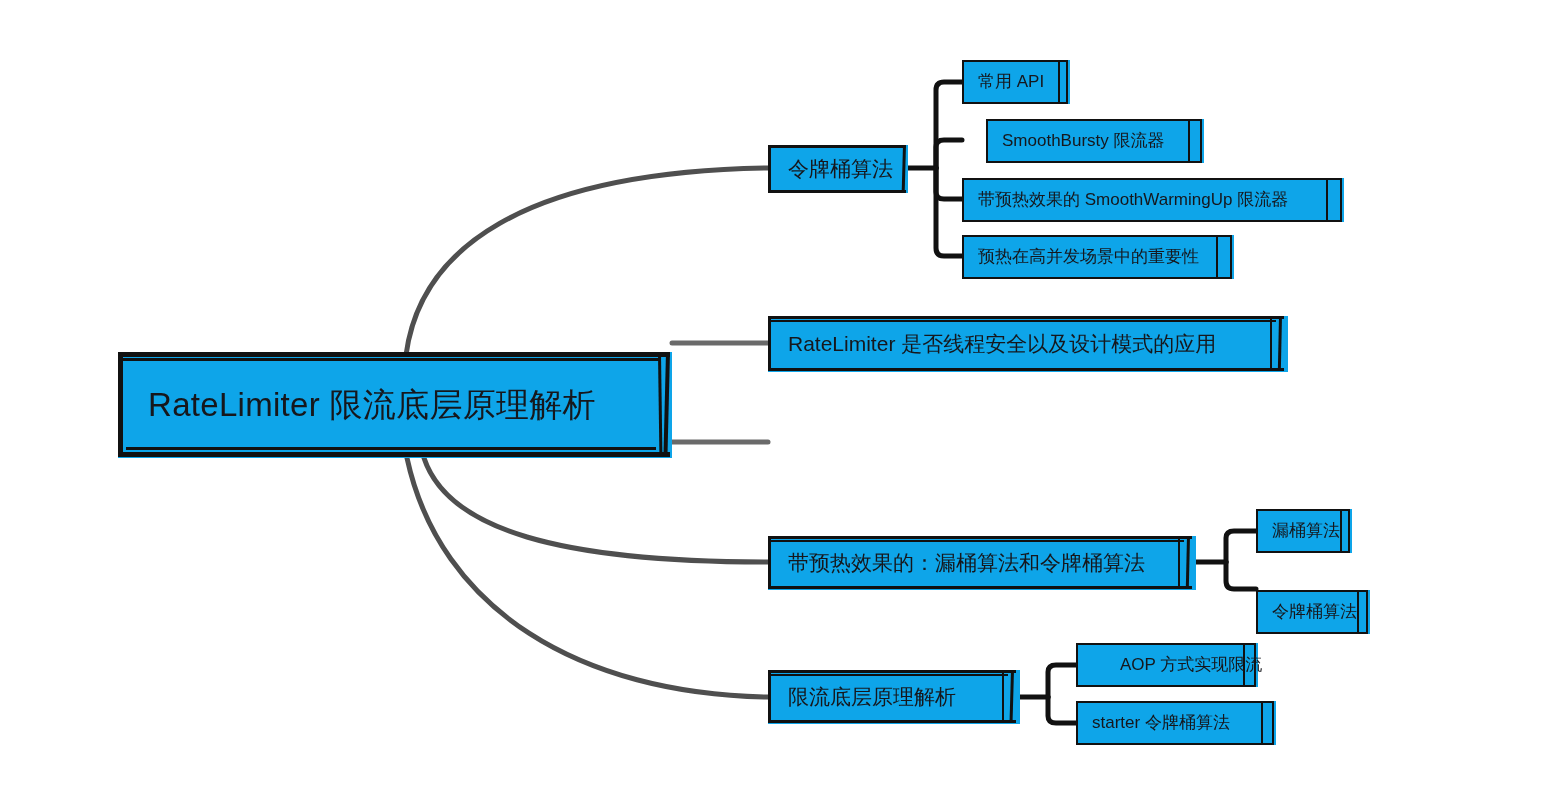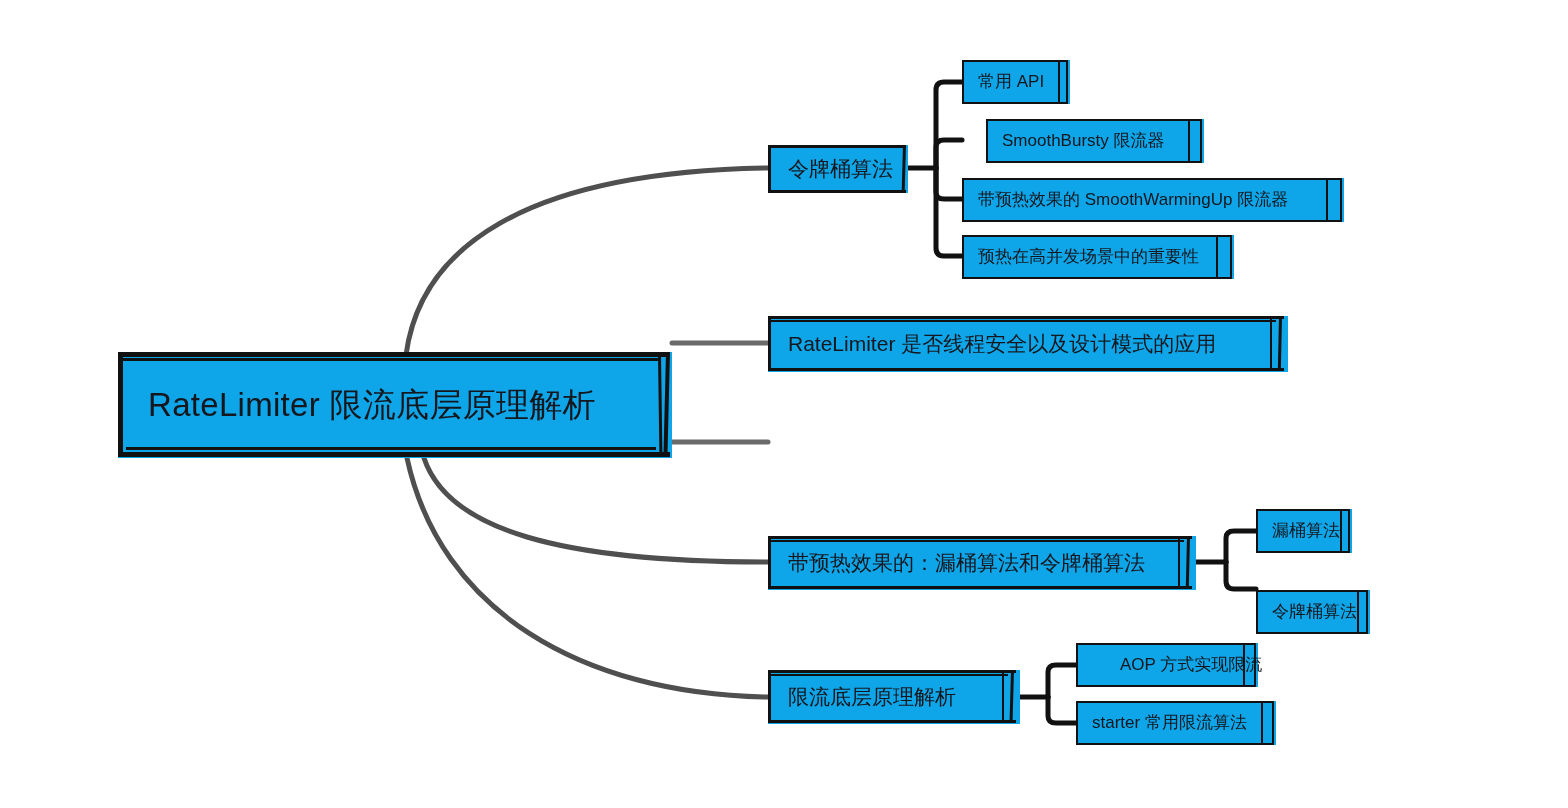--- a/index.html
+++ b/index.html
@@ -243,16 +243,16 @@
   </div>
 
   <div class="node node-leaf" style="left:1076px; top:701px; width:200px; height:44px;">
     <span class="sketch">
       <i style="left:0px;   top:0px;  width:198px; height:2px;"></i>
       <i style="left:0px;   top:0px;  width:2px;   height:44px;"></i>
       <i style="left:0px;   top:42px; width:198px; height:2px;"></i>
       <i style="left:196px; top:2px;  width:2px;   height:40px;"></i>
       <i style="left:185px; top:0px;  width:2px;   height:42px;"></i>
     </span>
-    <span class="node-label">starter 常用限流算法</span>
+    <span class="node-label">starter 令牌桶算法</span>
   </div>
 
 </div>
 
 </body></html>

